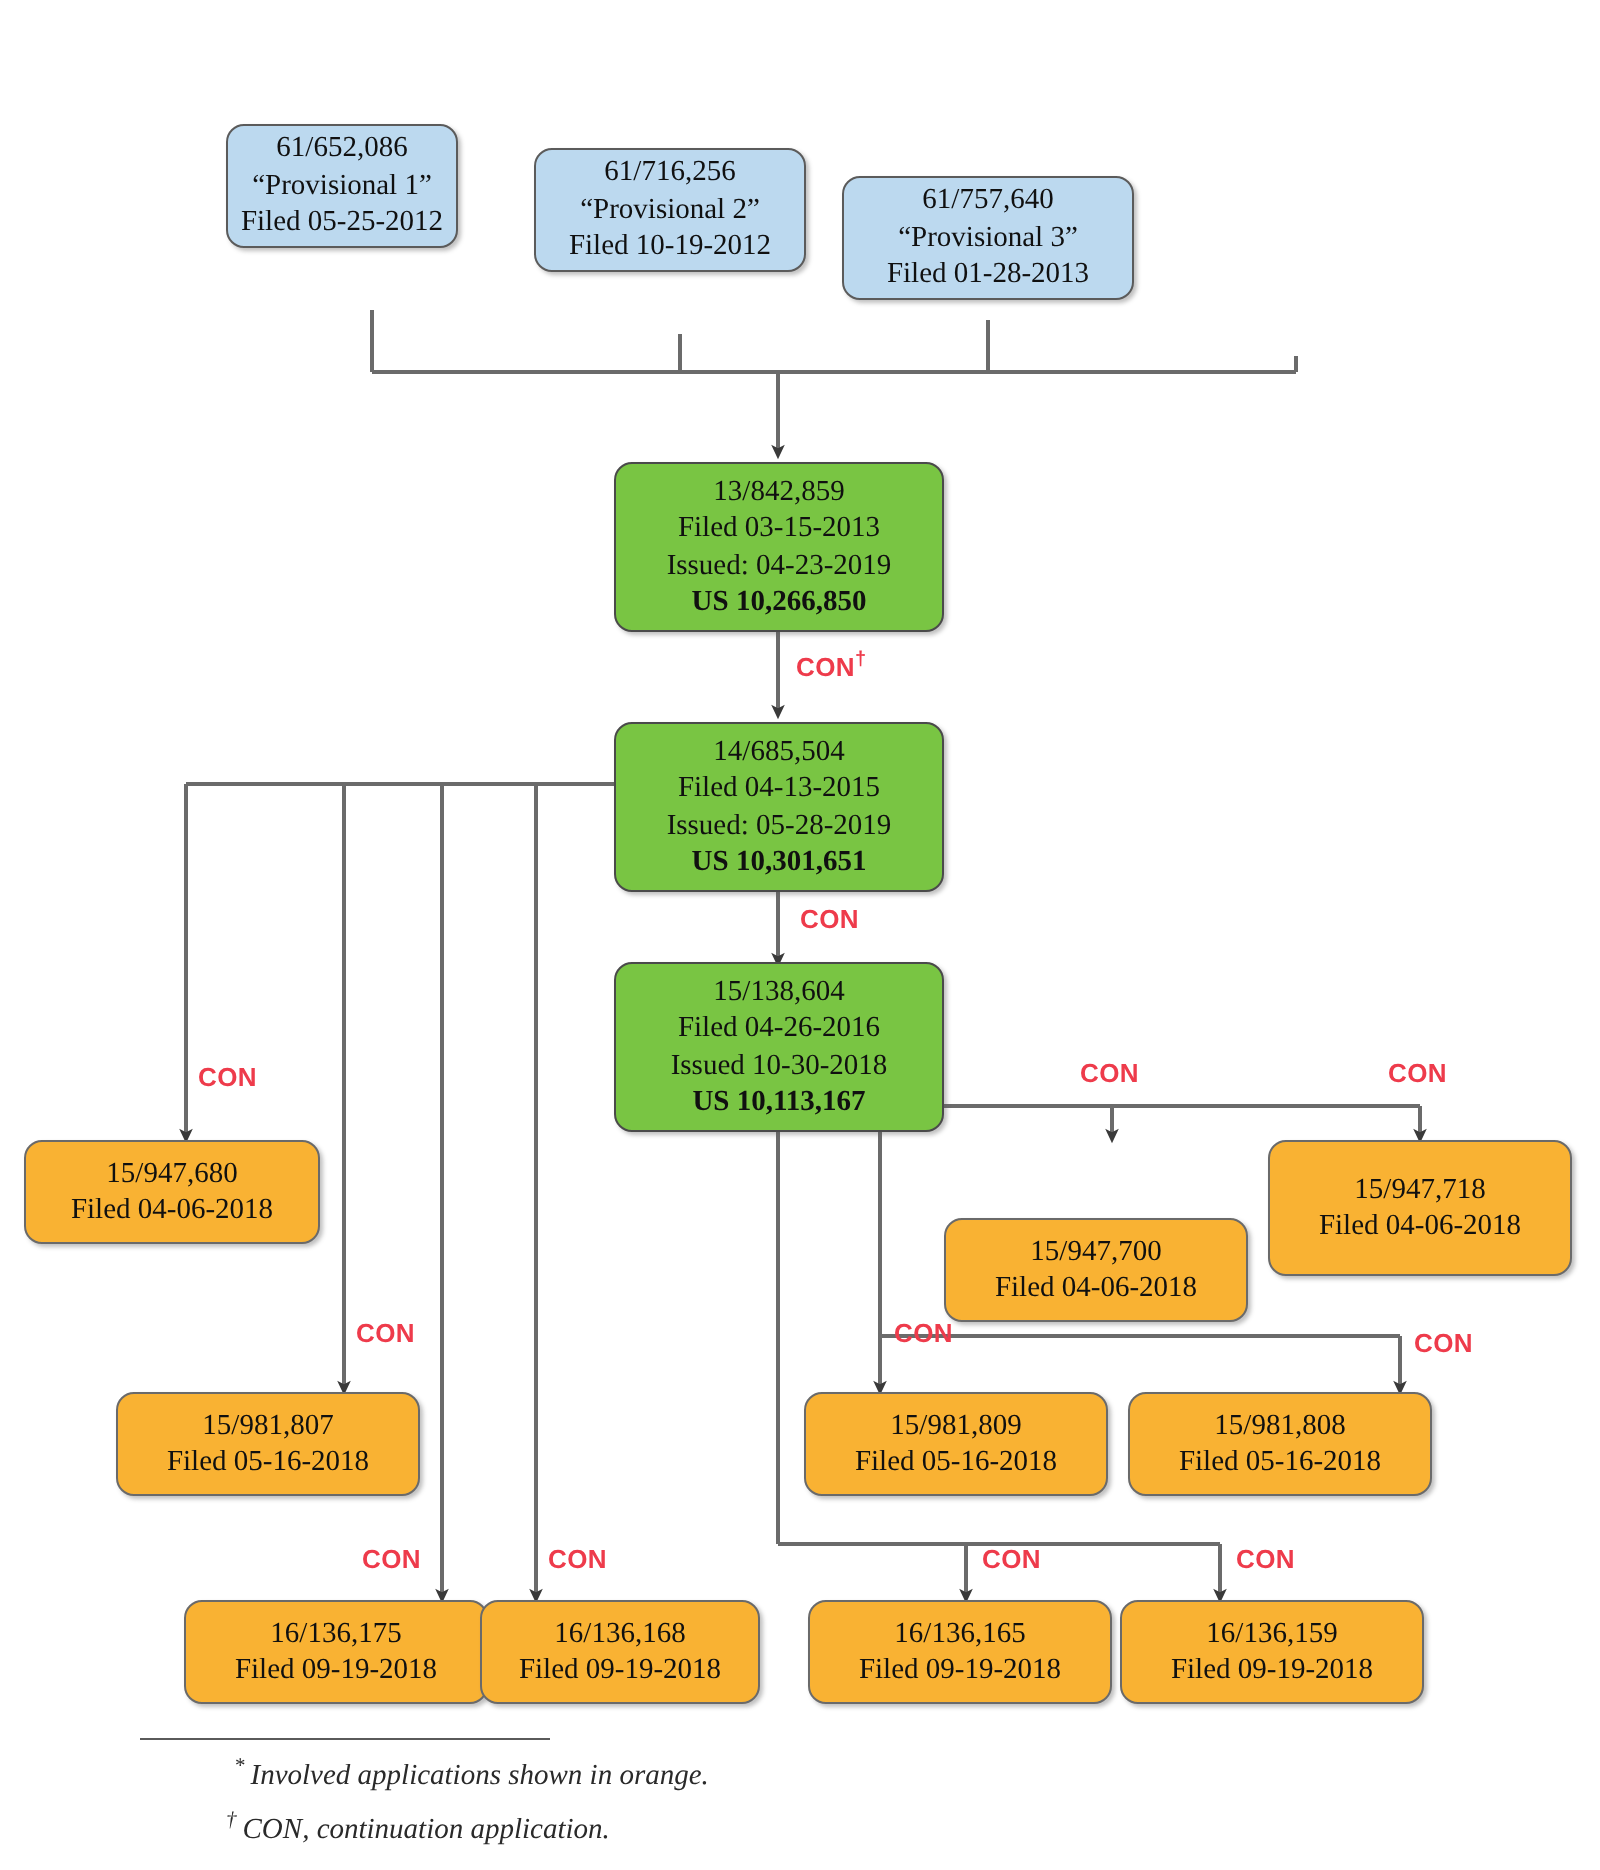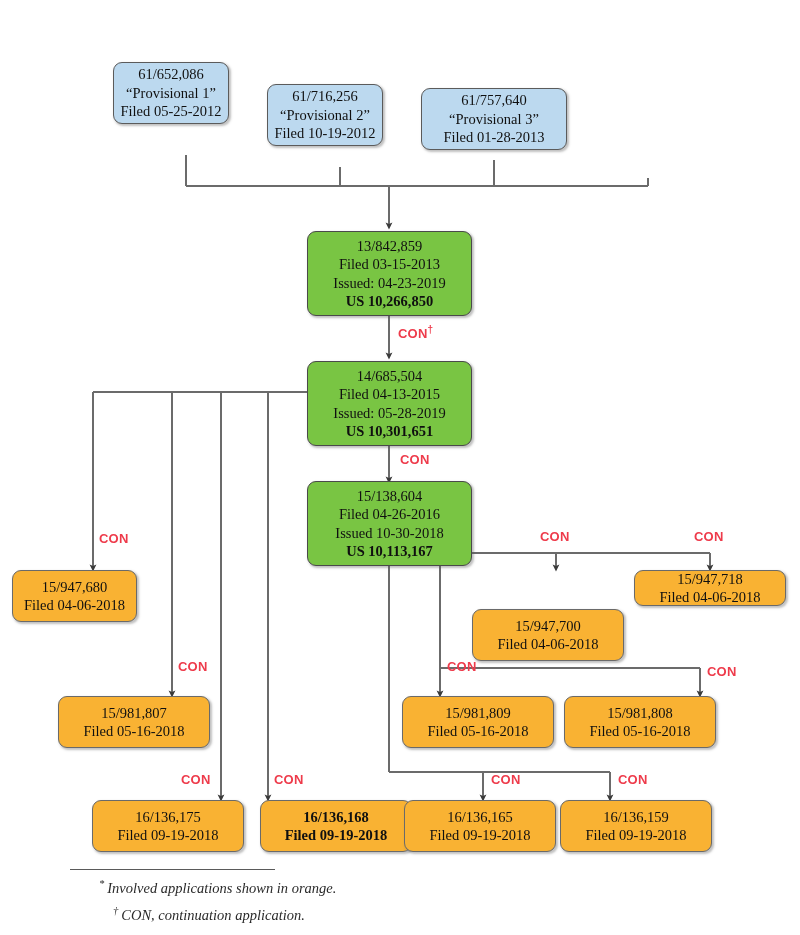--- a/index.html
+++ b/index.html
@@ -179,21 +179,21 @@
       <path d="M610,772 L610,798" marker-end="url(#arrow)"></path>
     </g>
   </svg>
 
   <div class="node prov" style="left:113px; top:62px; width:116px; height:62px;">
     <span class="ln">61/652,086</span>
     <span class="ln">“Provisional 1”</span>
     <span class="ln">Filed 05-25-2012</span>
   </div>
 
-  <div class="node prov" style="left:267px; top:84px; width:116px; height:62px;">
+  <div class="node prov" style="left:267px; top:74px; width:136px; height:62px;">
     <span class="ln">61/716,256</span>
     <span class="ln">“Provisional 2”</span>
     <span class="ln">Filed 10-19-2012</span>
   </div>
 
   <div class="node prov" style="left:421px; top:88px; width:146px; height:62px;">
     <span class="ln">61/757,640</span>
     <span class="ln">“Provisional 3”</span>
     <span class="ln">Filed 01-28-2013</span>
   </div>
@@ -213,31 +213,31 @@
     <span class="ln b">US 10,301,651</span>
   </div>
 
   <div class="node green" style="left:307px; top:481px; width:165px; height:85px;">
     <span class="ln">15/138,604</span>
     <span class="ln">Filed 04-26-2016</span>
     <span class="ln">Issued 10-30-2018</span>
     <span class="ln b">US 10,113,167</span>
   </div>
 
-  <div class="node orange" style="left:12px; top:570px; width:125px; height:52px;">
+  <div class="node orange" style="left:12px; top:570px; width:148px; height:52px;">
     <span class="ln">15/947,680</span>
     <span class="ln">Filed 04-06-2018</span>
   </div>
 
   <div class="node orange" style="left:472px; top:570px; width:152px; height:52px;margin-top:39px;">
     <span class="ln">15/947,700</span>
     <span class="ln">Filed 04-06-2018</span>
   </div>
 
-  <div class="node orange" style="left:634px; top:570px; width:152px; height:36px;">
+  <div class="node orange" style="left:634px; top:570px; width:152px; height:68px;">
     <span class="ln">15/947,718</span>
     <span class="ln">Filed 04-06-2018</span>
   </div>
 
   <div class="node orange" style="left:58px; top:696px; width:152px; height:52px;">
     <span class="ln">15/981,807</span>
     <span class="ln">Filed 05-16-2018</span>
   </div>
 
   <div class="node orange" style="left:402px; top:696px; width:152px; height:52px;">
@@ -248,21 +248,21 @@
   <div class="node orange" style="left:564px; top:696px; width:152px; height:52px;">
     <span class="ln">15/981,808</span>
     <span class="ln">Filed 05-16-2018</span>
   </div>
 
   <div class="node orange" style="left:92px; top:800px; width:152px; height:52px;">
     <span class="ln">16/136,175</span>
     <span class="ln">Filed 09-19-2018</span>
   </div>
 
-  <div class="node orange" style="left:260px; top:800px; width:152px; height:52px;font-weight:bold;">
+  <div class="node orange" style="left:240px; top:800px; width:140px; height:52px;">
     <span class="ln">16/136,168</span>
     <span class="ln">Filed 09-19-2018</span>
   </div>
 
   <div class="node orange" style="left:404px; top:800px; width:152px; height:52px;">
     <span class="ln">16/136,165</span>
     <span class="ln">Filed 09-19-2018</span>
   </div>
 
   <div class="node orange" style="left:560px; top:800px; width:152px; height:52px;">
@@ -313,21 +313,21 @@
   <div class="con" style="left:491px; top:772px;">
     <span>CON</span>
   </div>
 
   <div class="con" style="left:618px; top:772px;">
     <span>CON</span>
   </div>
 
   <div id="fn-rule"></div>
 
-  <div class="footnote" style="left:99px; top:880px;">
+  <div class="footnote" style="left:117px; top:880px;">
     <span class="mark">*</span><span>Involved applications shown in orange.</span>
   </div>
 
   <div class="footnote" style="left:113px; top:907px;">
     <span class="mark">†</span><span>CON, continuation application.</span>
   </div>
 
 </div>
 
 </body></html>

